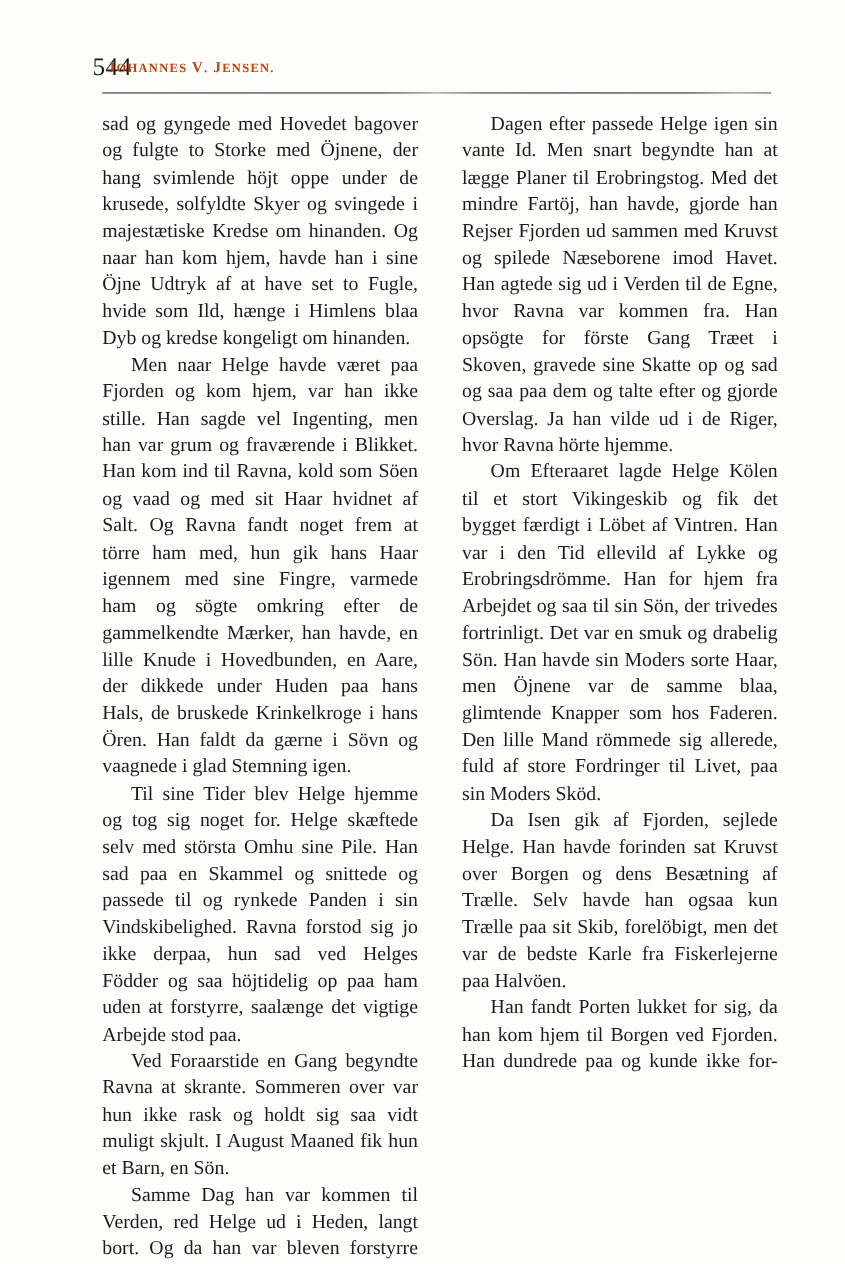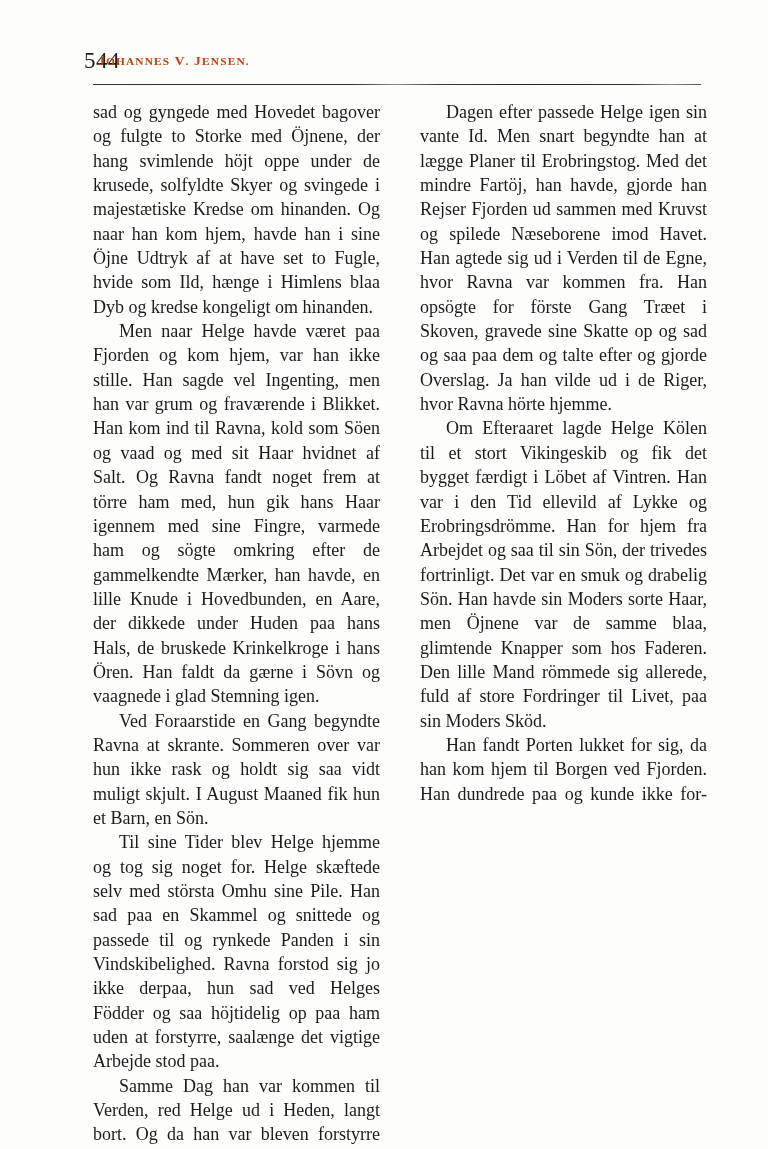--- a/index.html
+++ b/index.html
@@ -109,25 +109,26 @@
     <div class="runhead"><span><span>J</span><span class="small">O</span><span class="small">H</span><span class="small">A</span><span class="small">N</span><span class="small">N</span><span class="small">E</span><span class="small">S</span> <span>V</span><span class="small">.</span> <span>J</span><span class="small">E</span><span class="small">N</span><span class="small">S</span><span class="small">E</span><span class="small">N</span><span class="small">.</span></span></div>
   </div>
 
   <div class="rule"></div>
 
   <div class="columns">
 
     <div class="col">
       <p class="cont">sad og gyngede med Hovedet bagover og fulgte to Storke med Öjnene, der hang svimlende höjt oppe under de krusede, solfyldte Skyer og svingede i majestætiske Kredse om hinanden. Og naar han kom hjem, havde han i sine Öjne Udtryk af at have set to Fugle, hvide som Ild, hænge i Himlens blaa Dyb og kredse kongeligt om hinanden.</p>
       <p>Men naar Helge havde været paa Fjorden og kom hjem, var han ikke stille. Han sagde vel Ingenting, men han var grum og fraværende i Blikket. Han kom ind til Ravna, kold som Söen og vaad og med sit Haar hvidnet af Salt. Og Ravna fandt noget frem at törre ham med, hun gik hans Haar igennem med sine Fingre, varmede ham og sögte omkring efter de gammelkendte Mærker, han havde, en lille Knude i Hovedbunden, en Aare, der dikkede under Huden paa hans Hals, de bruskede Krinkelkroge i hans Ören. Han faldt da gærne i Sövn og vaagnede i glad Stemning igen.</p>
+      <p>Til sine Tider blev Helge hjemme og tog sig noget for. Helge skæftede selv med största Omhu sine Pile. Han sad paa en Skammel og snittede og passede til og rynkede Panden i sin Vindskibelighed. Ravna forstod sig jo ikke derpaa, hun sad ved Helges Födder og saa höjtidelig op paa ham uden at forstyrre, saalænge det vigtige Arbejde stod paa.</p>
       <p>Ved Foraarstide en Gang begyndte Ravna at skrante. Sommeren over var hun ikke rask og holdt sig saa vidt muligt skjult. I August Maaned fik hun et Barn, en Sön.</p>
-      <p>Til sine Tider blev Helge hjemme og tog sig noget for. Helge skæftede selv med största Omhu sine Pile. Han sad paa en Skammel og snittede og passede til og rynkede Panden i sin Vindskibelighed. Ravna forstod sig jo ikke derpaa, hun sad ved Helges Födder og saa höjtidelig op paa ham uden at forstyrre, saalænge det vigtige Arbejde stod paa.</p>
       <p class="spill">Samme Dag han var kommen til Verden, red Helge ud i Heden, langt bort. Og da han var bleven forstyrre ene et Sted dybt nede i et Dalströg mellem Lyngbankerne, hævede han sin Röst og udsang noget af sin Fryd.</p>
     </div>
 
     <div class="col">
       <p>Dagen efter passede Helge igen sin vante Id. Men snart begyndte han at lægge Planer til Erobringstog. Med det mindre Fartöj, han havde, gjorde han Rejser Fjorden ud sammen med Kruvst og spilede Næseborene imod Havet. Han agtede sig ud i Verden til de Egne, hvor Ravna var kommen fra. Han opsögte for förste Gang Træet i Skoven, gravede sine Skatte op og sad og saa paa dem og talte efter og gjorde Overslag. Ja han vilde ud i de Riger, hvor Ravna hörte hjemme.</p>
       <p>Om Efteraaret lagde Helge Kölen til et stort Vikingeskib og fik det bygget færdigt i Löbet af Vintren. Han var i den Tid ellevild af Lykke og Erobringsdrömme. Han for hjem fra Arbejdet og saa til sin Sön, der trivedes fortrinligt. Det var en smuk og drabelig Sön. Han havde sin Moders sorte Haar, men Öjnene var de samme blaa, glimtende Knapper som hos Faderen. Den lille Mand römmede sig allerede, fuld af store Fordringer til Livet, paa sin Moders Sköd.</p>
+      <p>Da Isen gik af Fjorden, sejlede Helge. Han havde forinden sat Kruvst over Borgen og dens Besætning af Trælle. Selv havde han ogsaa kun Trælle paa sit Skib, forelöbigt, men det var de bedste Karle fra Fiskerlejerne paa Halvöen.</p>
       <p class="spill">Han fandt Porten lukket for sig, da han kom hjem til Borgen ved Fjorden. Han dundrede paa og kunde ikke for-</p>
     </div>
 
   </div>
 </div>
 
 </body></html>

